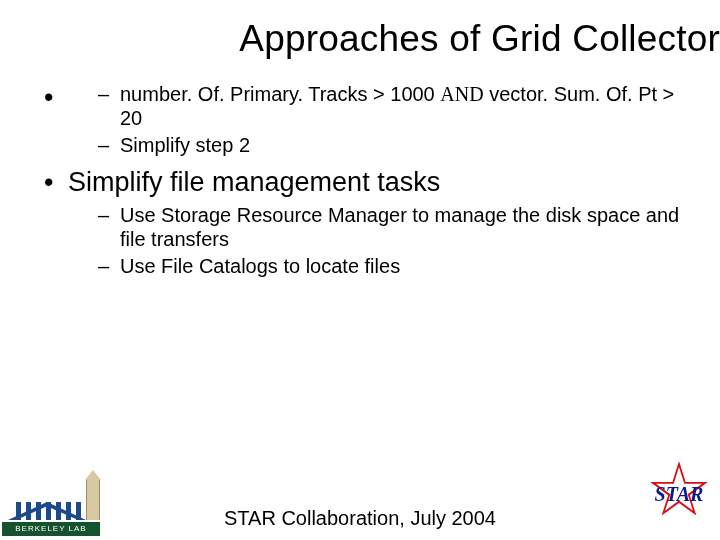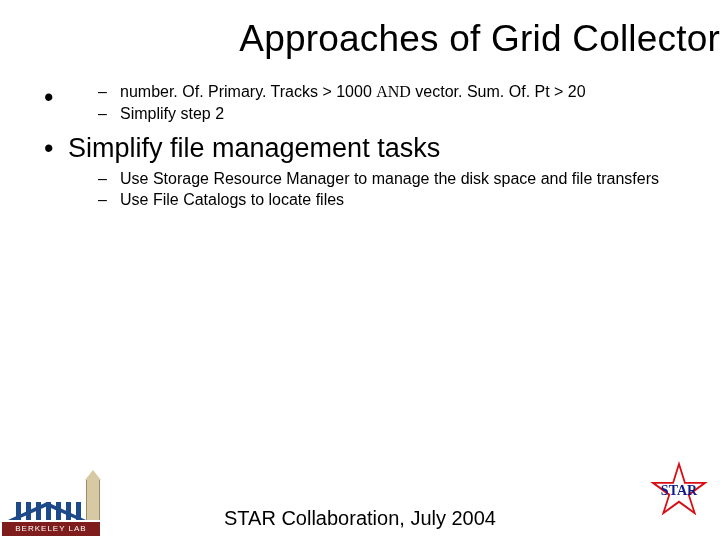--- a/index.html
+++ b/index.html
@@ -33,21 +33,21 @@
   }
   ul.top { list-style: none; margin: 0; padding: 0; }
   ul.top > li { position: relative; padding-left: 30px; margin-bottom: 8px; }
   ul.top > li::before {
     content: "•";
     position: absolute;
     left: 6px;
     top: 0;
     font-size: 27px;
   }
-  ul.sub { list-style: none; margin: 4px 0 10px 0; padding: 0; font-size: 16px; }
+  ul.sub { list-style: none; margin: 4px 0 10px 0; padding: 0; font-size: 20px; }
   ul.sub > li { position: relative; padding-left: 52px; margin-bottom: 2px; line-height: 1.22; }
   ul.sub > li::before {
     content: "–";
     position: absolute;
     left: 30px;
     top: 0;
   }
   .serif { font-family: "Times New Roman", Times, serif; }
   .footer {
     position: absolute;
@@ -91,21 +91,21 @@
   .lbl-tower::before{
     content:""; position:absolute; left:-2px; top:-10px;
     width:16px; height:10px;
     background:#d7c9a3;
     clip-path: polygon(50% 0%,100% 100%,0% 100%);
   }
   .lbl-label {
     position: absolute;
     left: 0; bottom: 2px;
     width: 98px; height: 14px;
-    background: #7f1d1d;
+    background: #14532d;
     color: #ffffff;
     font-size: 8px;
     letter-spacing: 1px;
     text-align: center;
     line-height: 14px;
     font-family: Arial, sans-serif;
   }
   
   .logo-star {
     position: absolute;
@@ -127,22 +127,23 @@
     width: 48px; height: 48px;
     background: #ffffff;
     clip-path: polygon(50% 0%, 61% 35%, 98% 35%, 68% 57%, 79% 91%, 50% 70%, 21% 91%, 32% 57%, 2% 35%, 39% 35%);
   }
   .star-text {
     position: absolute;
     left: 0; right: 0;
     top: 25px;
     text-align: center;
     color: #0b1b8a;
+    font-style: italic;
     font-weight: bold;
-    font-size: 14px;
+    font-size: 20px;
     font-family: "Times New Roman", serif;
   }
 </style>
 </head>
 <body>
 
 <div class="slide">
 
   <div class="title">Approaches of Grid Collector</div>
 

